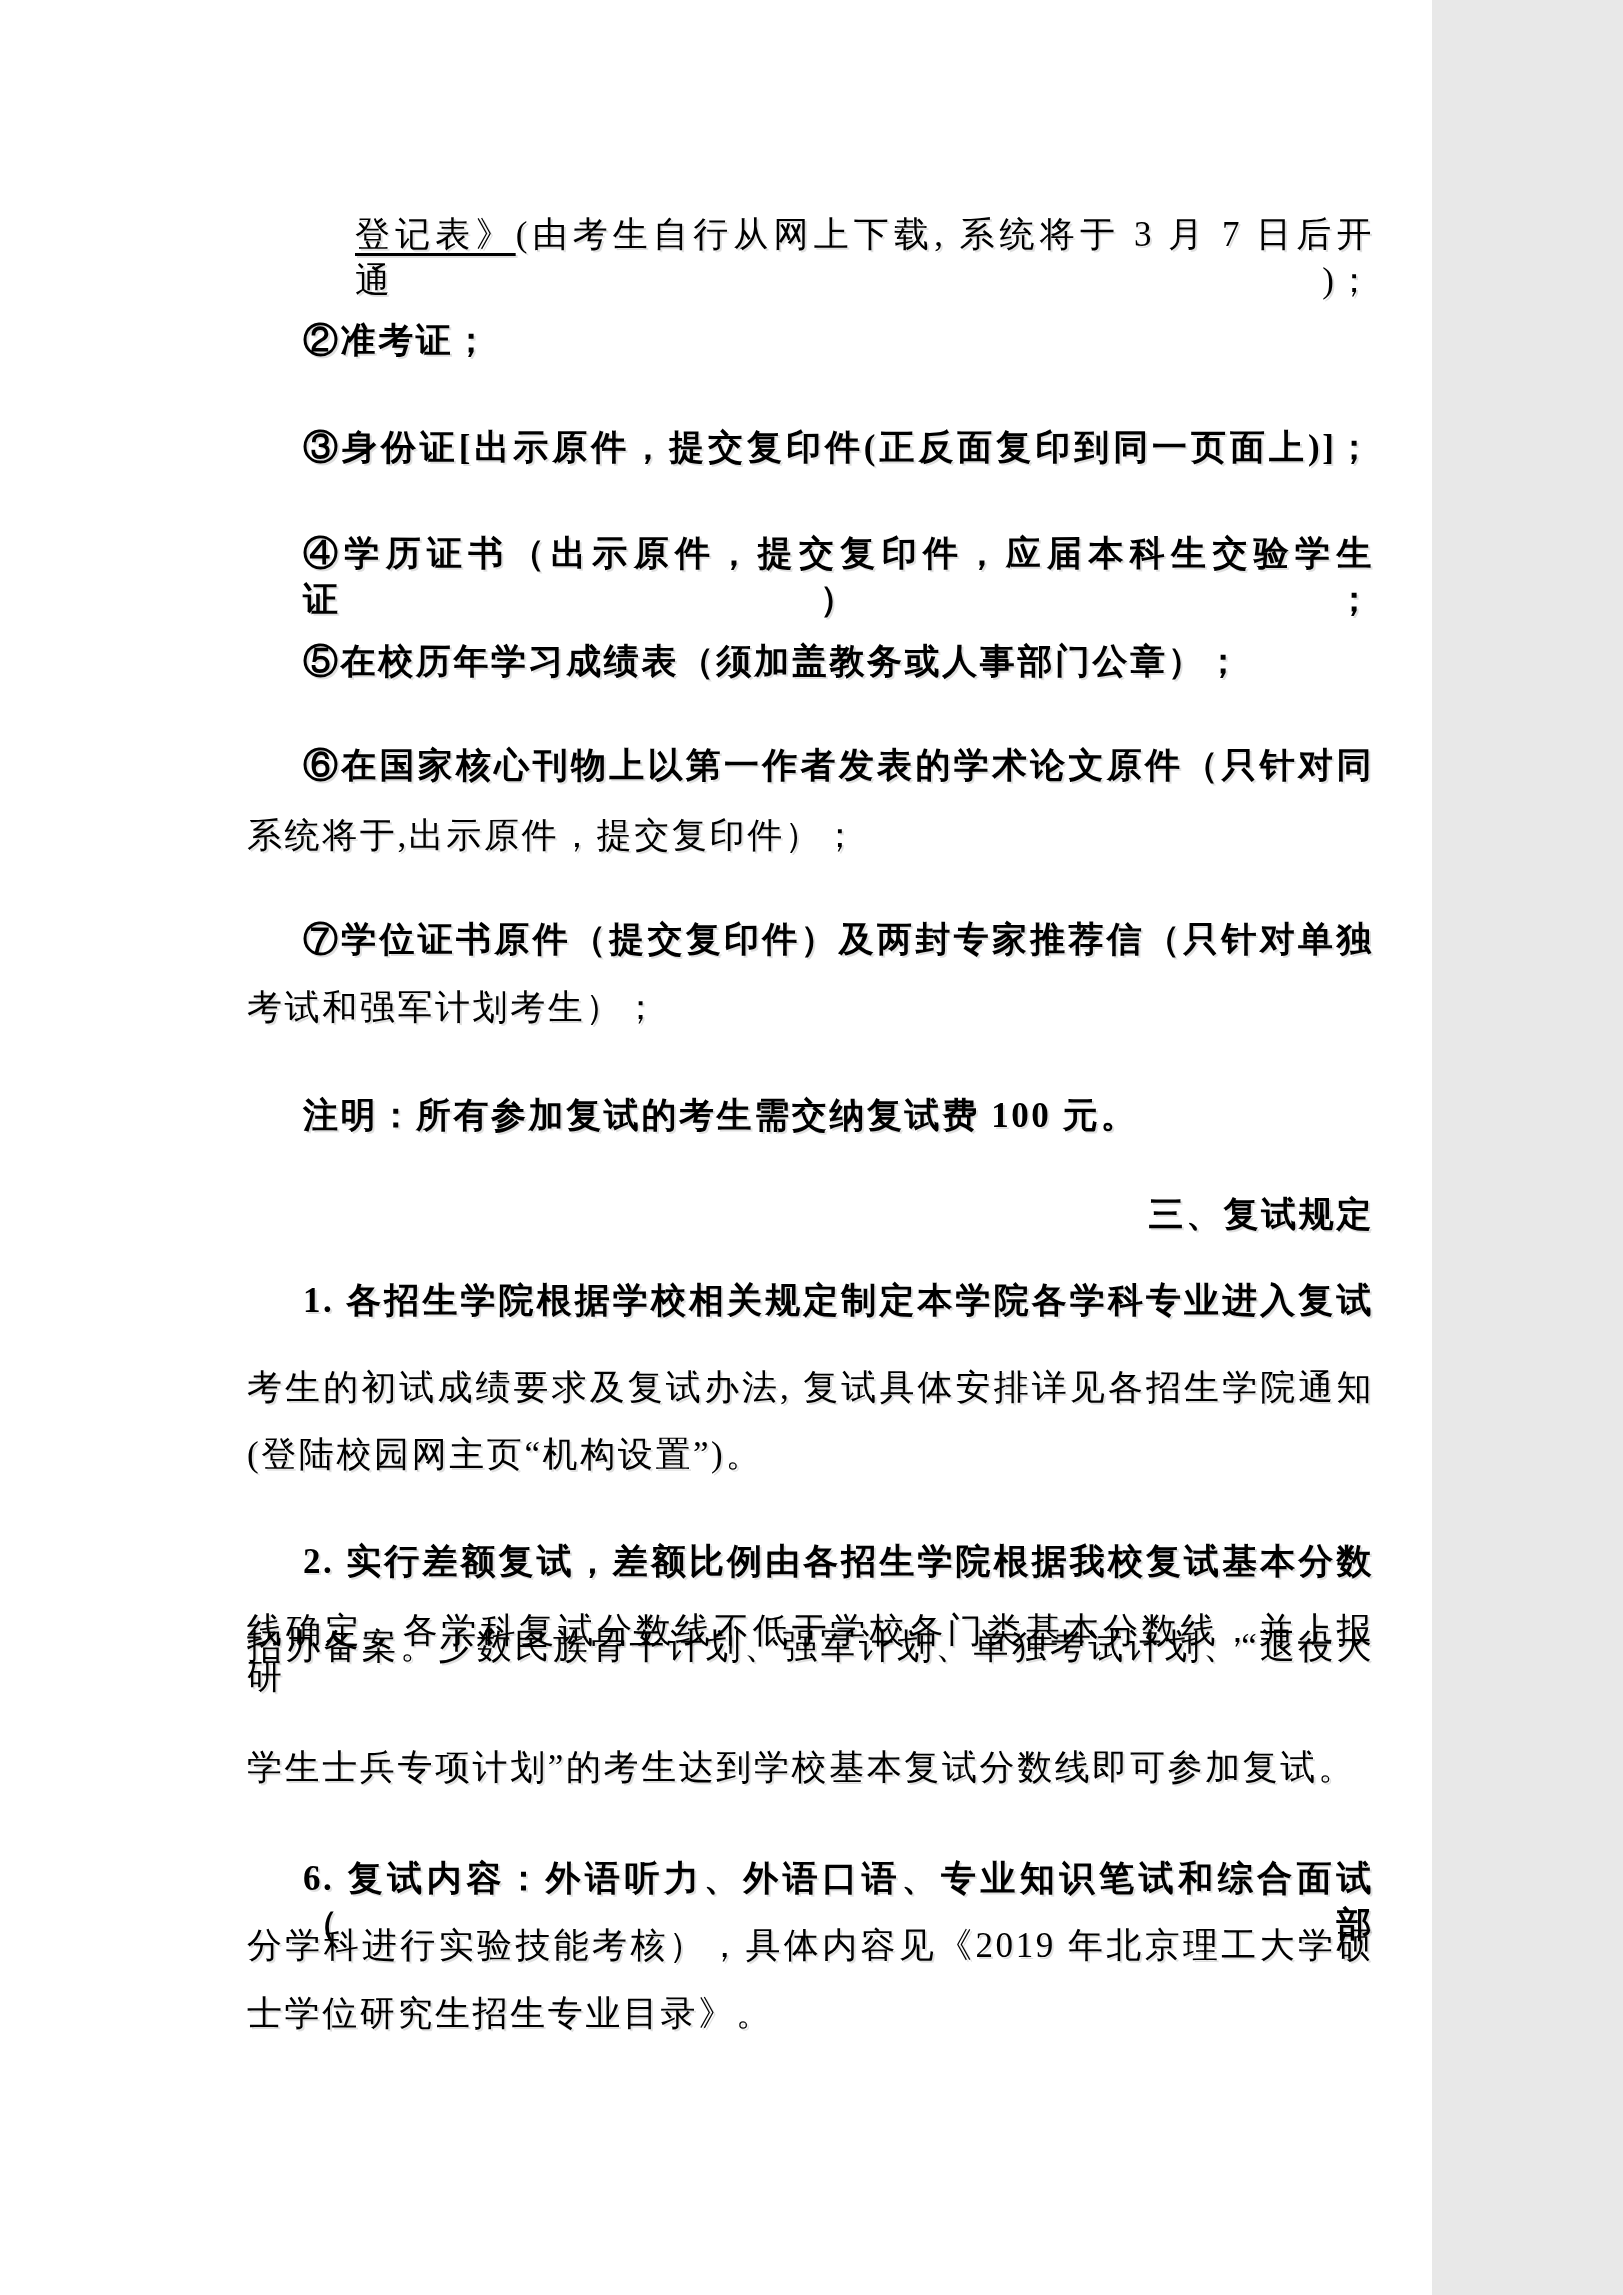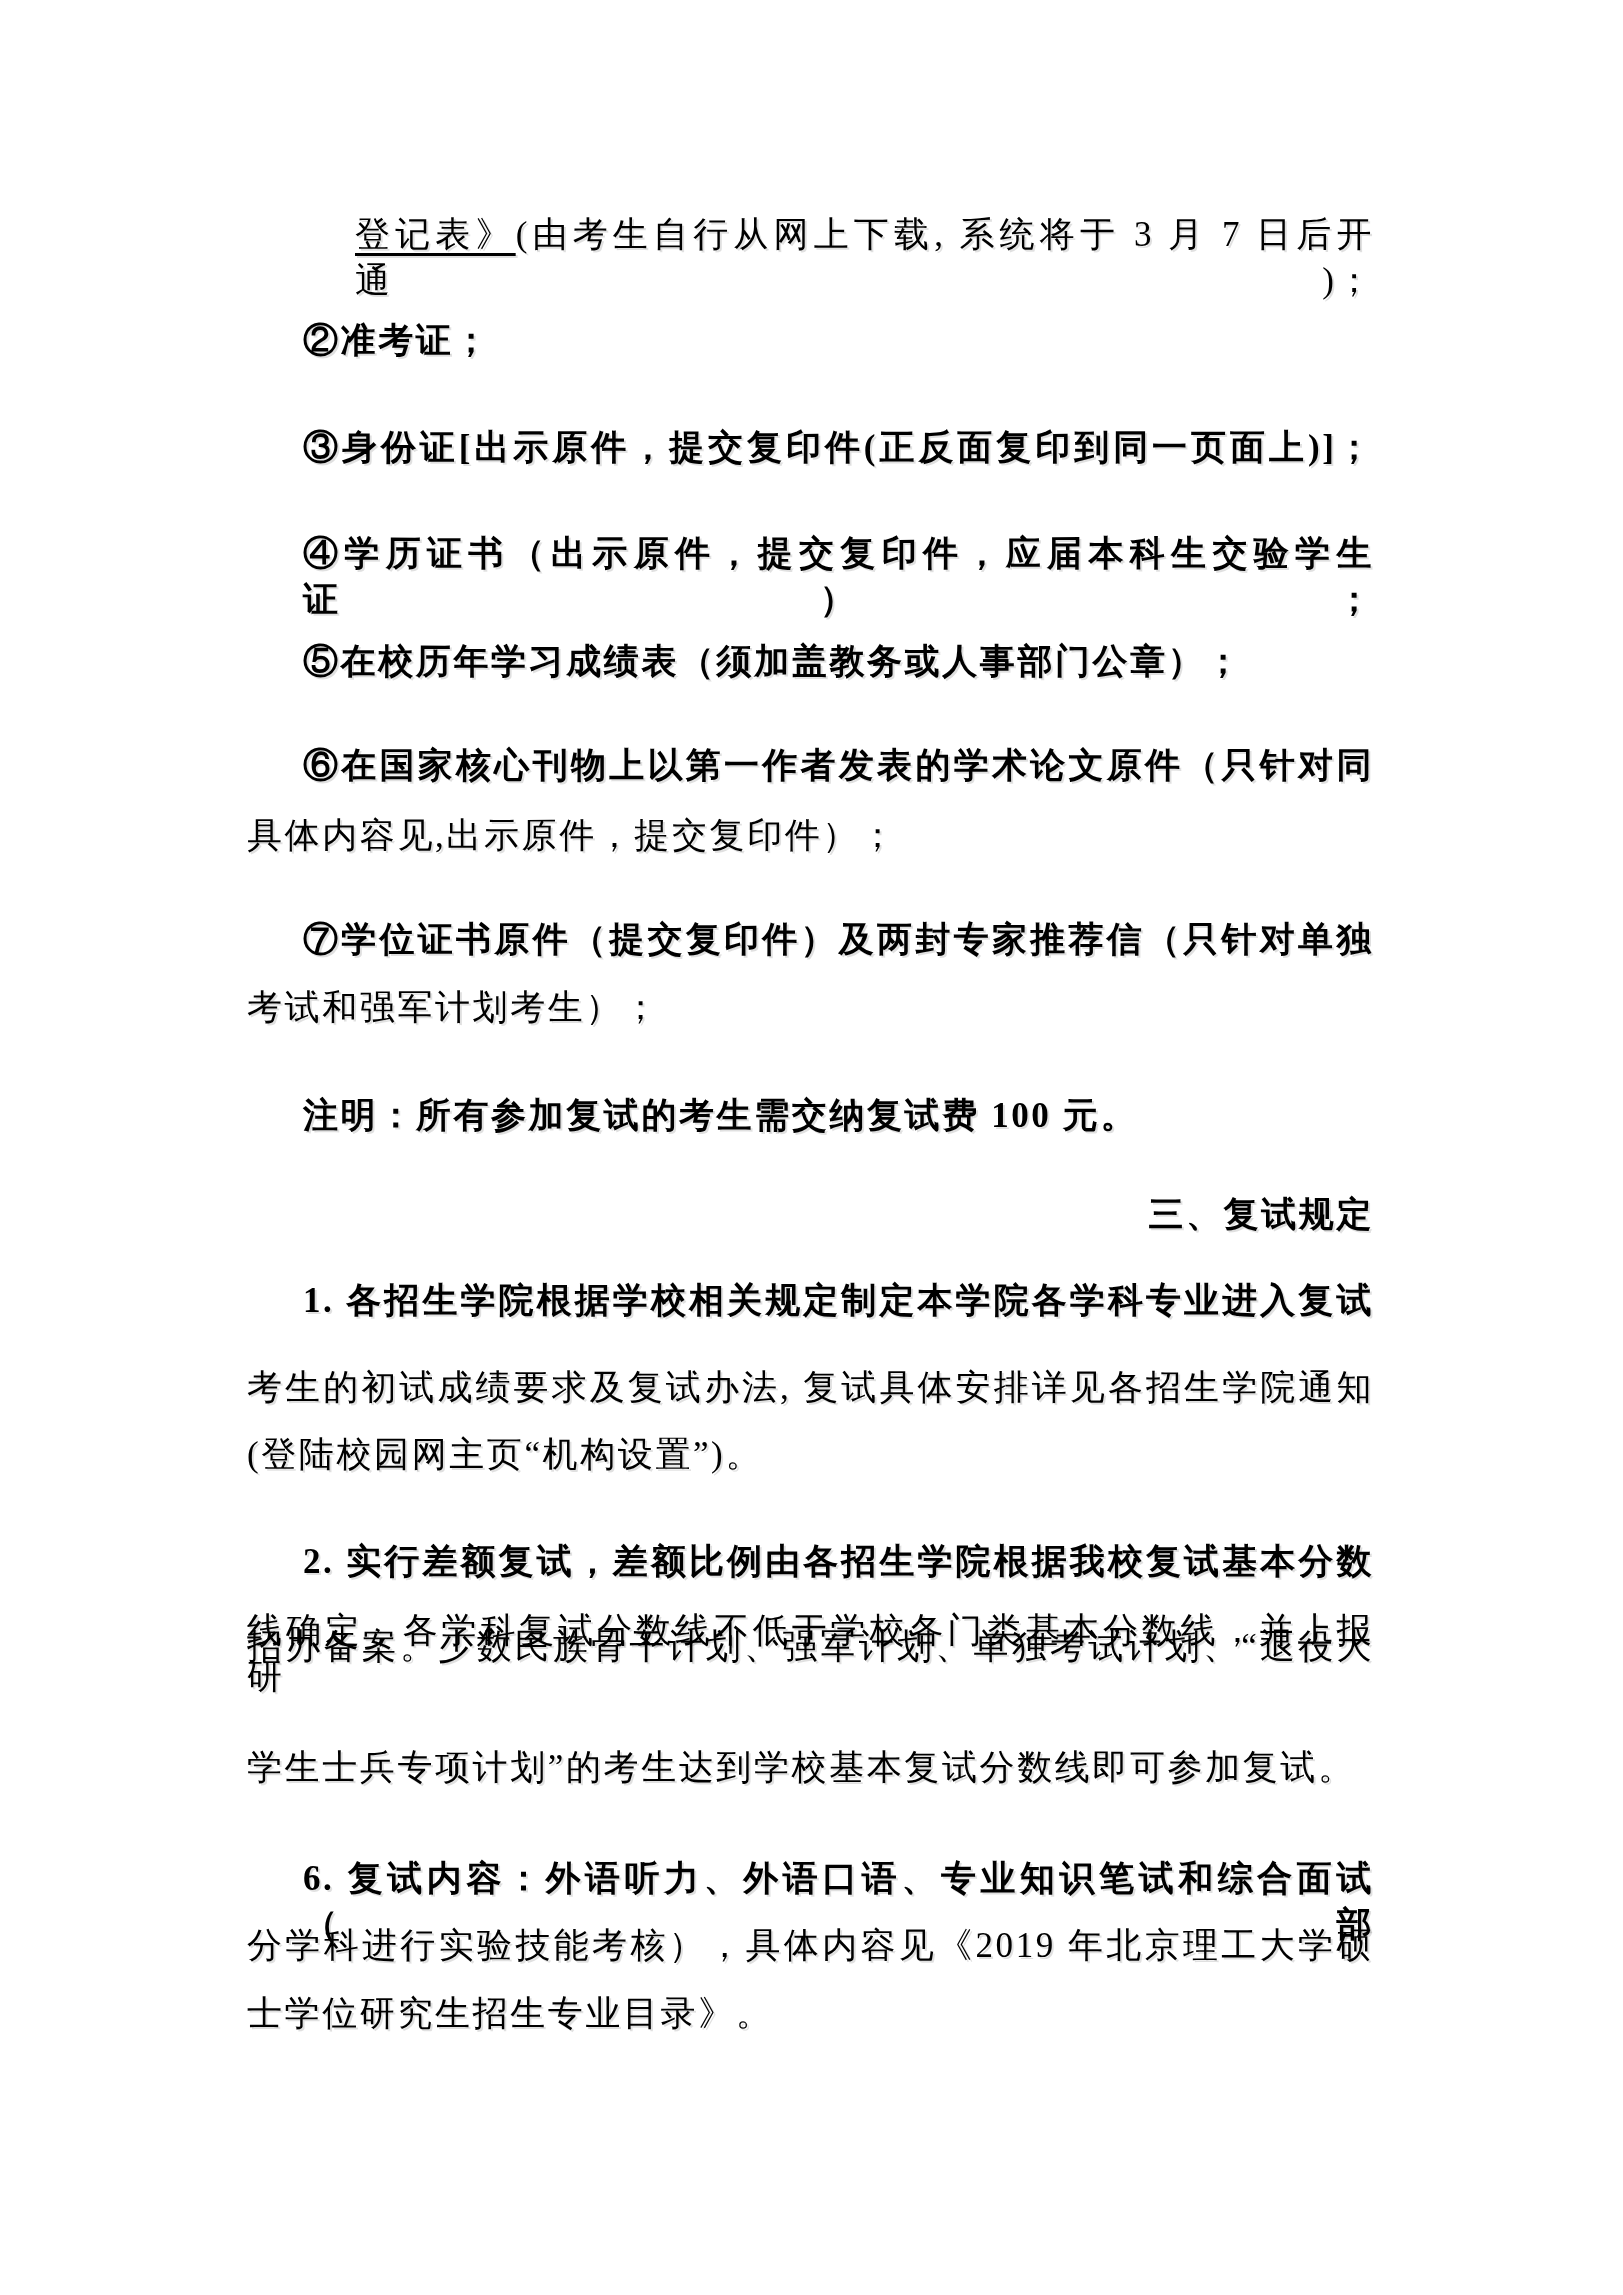--- a/index.html
+++ b/index.html
@@ -2,21 +2,21 @@
 <html style="font-size:10.5px"><head>
 <meta charset="utf-8">
 <style>
   html, body {
     margin: 0;
     padding: 0;
     background: #e8e8e8;
   }
   .page {
     position: relative;
-    width: 1623px;
+    width: 1432px;
     height: 2295px;
     background: #ffffff;
     overflow: hidden;
     font-family: "Liberation Serif", "DejaVu Serif", serif;
     color: #000000;
   }
   .ln {
     position: absolute;
     left: 247px;
     width: 1127px;
@@ -57,21 +57,21 @@
 
   <div class="ln ind" style="top:318px">②准考证；</div>
 
   <div class="ln ind just" style="top:425px">③身份证[出示原件，提交复印件(正反面复印到同一页面上)]；</div>
 
   <div class="ln ind just" style="top:531px">④学历证书（出示原件，提交复印件，应届本科生交验学生证）；</div>
 
   <div class="ln ind" style="top:639px">⑤在校历年学习成绩表（须加盖教务或人事部门公章）；</div>
 
   <div class="ln ind just" style="top:743px">⑥在国家核心刊物上以第一作者发表的学术论文原件（只针对同</div>
-  <div class="ln" style="top:813px">具体内容见,出示原件，提交复印件）；</div>
+  <div class="ln" style="top:813px">系统将于,出示原件，提交复印件）；</div>
 
   <div class="ln ind just" style="top:917px">⑦学位证书原件（提交复印件）及两封专家推荐信（只针对单独</div>
   <div class="ln" style="top:985px">考试和强军计划考生）；</div>
 
   <div class="ln ind" style="top:1093px">注明：所有参加复试的考生需交纳复试费 100 元。</div>
 
   <div class="ln bold" style="top:1192px">三、复试规定</div>
 
   <div class="ln ind just" style="top:1278px">1. 各招生学院根据学校相关规定制定本学院各学科专业进入复试</div>
   <div class="ln just" style="top:1365px">考生的初试成绩要求及复试办法, 复试具体安排详见各招生学院通知</div>

